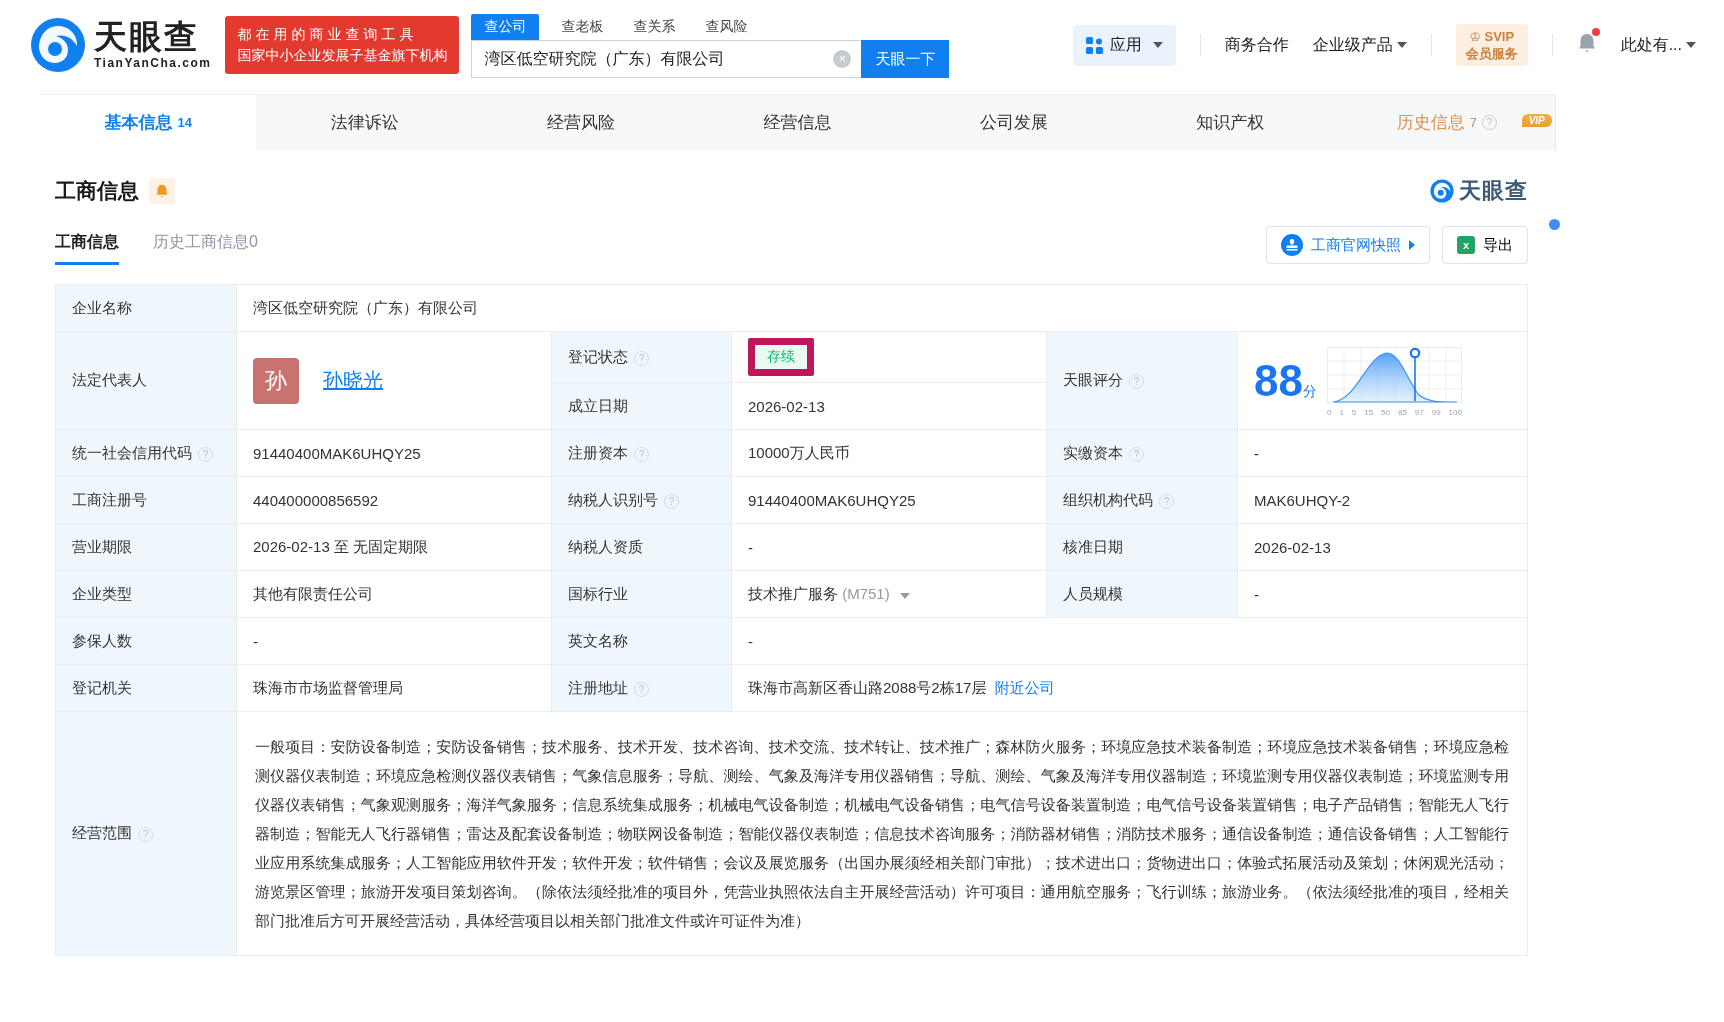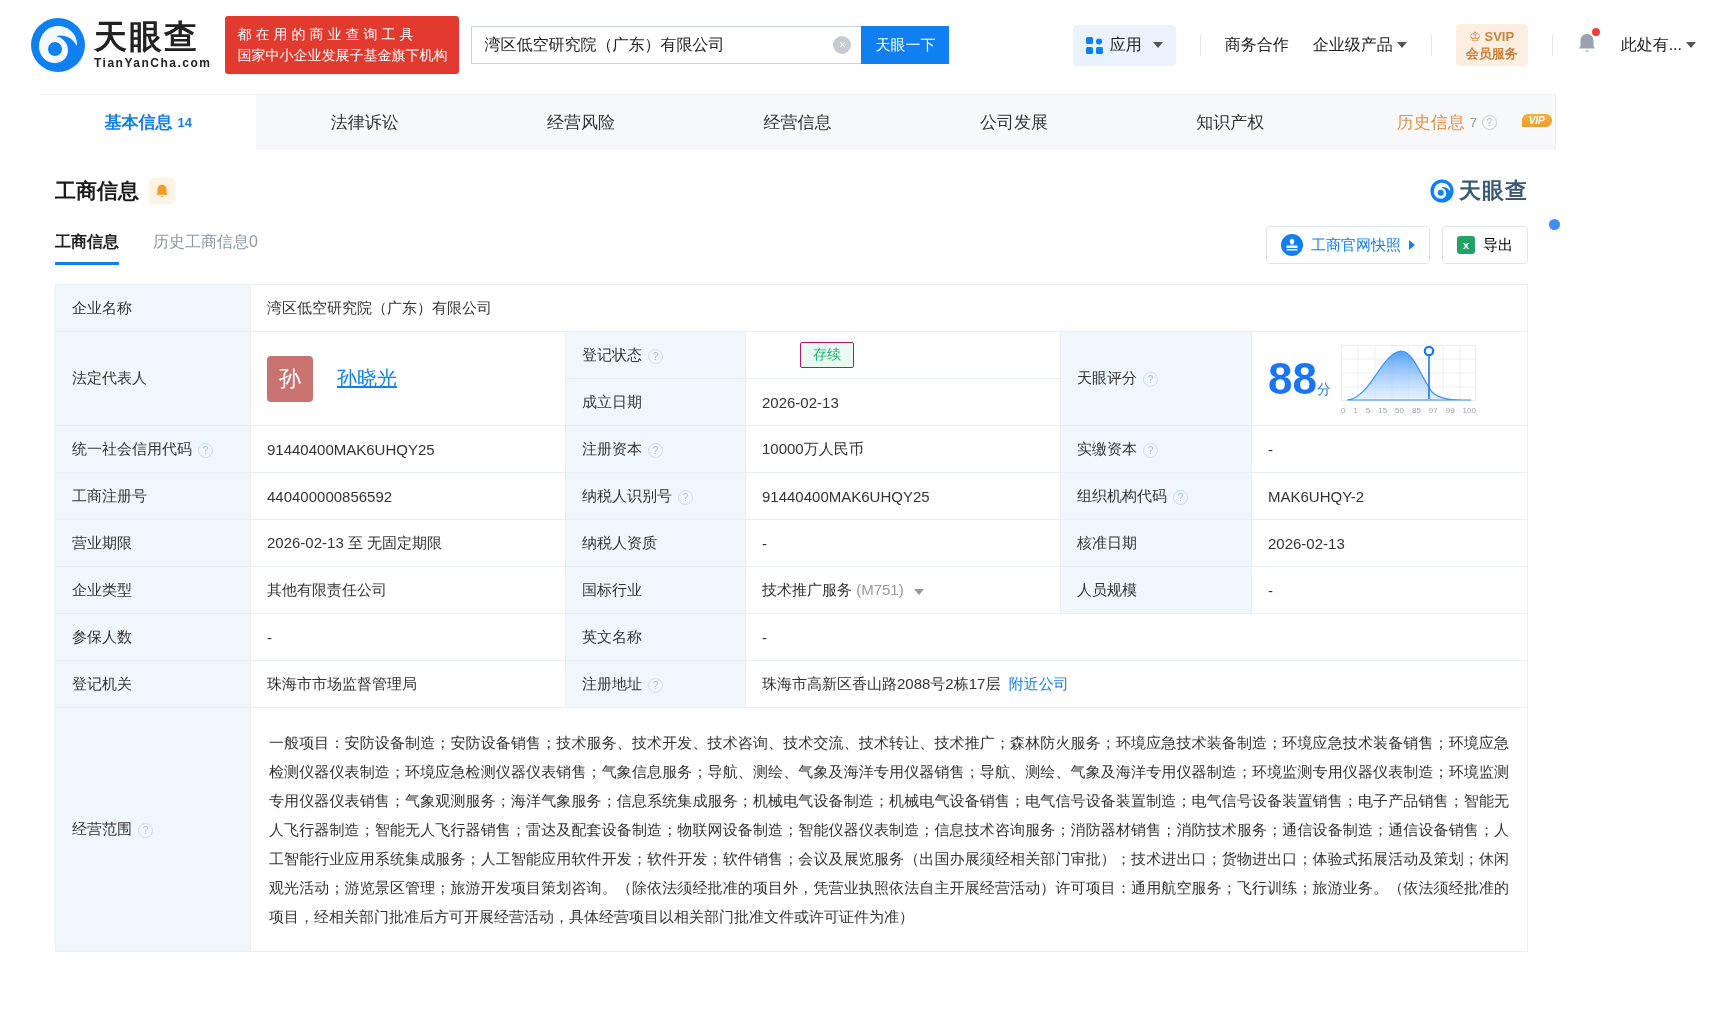--- a/index.html
+++ b/index.html
@@ -61,35 +61,35 @@
   .head-btns { margin-left:auto; display:flex; gap:12px; padding-bottom:6px; }
   .btn { display:flex; align-items:center; gap:8px; border:1px solid #dbe3ec; border-radius:4px;
     background:#fff; padding:7px 14px; font-size:15px; cursor:pointer; font-family:inherit; }
   .btn.snapshot { color:#1080f0; }
   .btn .tri { width:0; height:0; border-top:5px solid transparent; border-bottom:5px solid transparent;
     border-left:6px solid #1080f0; }
   .xls-ic { width:18px; height:18px; background:#21a366; border-radius:3px; color:#fff; font-size:11px;
     font-weight:bold; line-height:18px; text-align:center; }
   table.info { margin-top:14px; width:1473px; border-collapse:collapse; font-size:15px; }
   table.info td { border:1px solid #e9eef4; height:47px; padding:6px 16px; vertical-align:middle; }
-  td.lab { background:#f0f7fc; width:195px; color:#333; }
+  td.lab { background:#f0f7fc; width:181px; color:#333; }
   td.lab2 { background:#f0f7fc; width:180px; color:#333; }
   td.val1 { width:315px; }
   td.val2 { width:315px; }
   td.lab3 { background:#f0f7fc; width:191px;margin-left:16px; }
   .help { display:inline-block; width:15px; height:15px; border:1px solid #cddcec; border-radius:50%;
     color:#a9c2da; font-size:10px; line-height:13px; text-align:center; margin-left:6px; cursor:pointer; }
   .help::after, .qmark::after { content:"?"; }
   .rep { display:flex; align-items:center; }
   .avatar { width:46px; height:46px; background:#c97370; color:#fff; border-radius:4px; font-size:22px;
     display:flex; align-items:center; justify-content:center; }
   a.lnk { color:#1080f0; text-decoration:none; cursor:pointer; }
   .rep a.lnk { margin-left:24px; font-size:20px;text-decoration:underline; }
-  .status-badge { display:inline-block; padding:3px 12px; background:#eafaf1; border:1px solid #be185d;
-    color:#10b56a; font-size:14px; border-radius:2px;margin-left:38px; }
+  .status-badge { display:inline-block; padding:3px 12px; background:#eafaf1; border:7px solid #be185d;
+    color:#10b56a; font-size:14px; border-radius:2px; }
   .score-cell { display:flex; align-items:center; gap:10px; }
   .score-num { font-size:44px; font-weight:bold; color:#1a75f5; line-height:1; }
   .score-unit { font-size:14px; color:#1a75f5; }
   .chartbox { display:flex; flex-direction:column; }
   .ticks { display:flex; justify-content:space-between; width:135px; font-size:8px; color:#9aa5b0; margin-top:1px; }
   .gray { color:#999; }
   .ind-caret { display:inline-block; width:0; height:0; border-left:5px solid transparent; border-right:5px solid transparent;
     border-top:6px solid #999; margin-left:6px; cursor:pointer; }
   .scope { line-height:29px; text-align:justify; padding:14px 2px; }
   .float-dot { position:absolute; left:1549px; top:219px; width:11px; height:11px; border-radius:50%;
@@ -109,20 +109,26 @@
     <div class="logo-txt">
       <div class="t1">天眼查</div>
       <div class="t2">TianYanCha.com</div>
     </div>
   </div>
   <div class="slogan">
     <div class="s1">都在用的商业查询工具</div>
     <div class="s2">国家中小企业发展子基金旗下机构</div>
   </div>
   <div class="search-wrap">
+    <div class="search-tabs">
+      <span class="stab active">查公司</span>
+      <span class="stab">查老板</span>
+      <span class="stab">查关系</span>
+      <span class="stab">查风险</span>
+    </div>
     <div class="search-row">
       <div class="search-box">
         <input type="text" value="湾区低空研究院（广东）有限公司" style="">
         <span class="clear-ic">×</span>
       </div>
       <button class="search-btn">天眼一下</button>
     </div>
   </div>
   <div class="top-right">
     <div class="app-chip menu-item">

